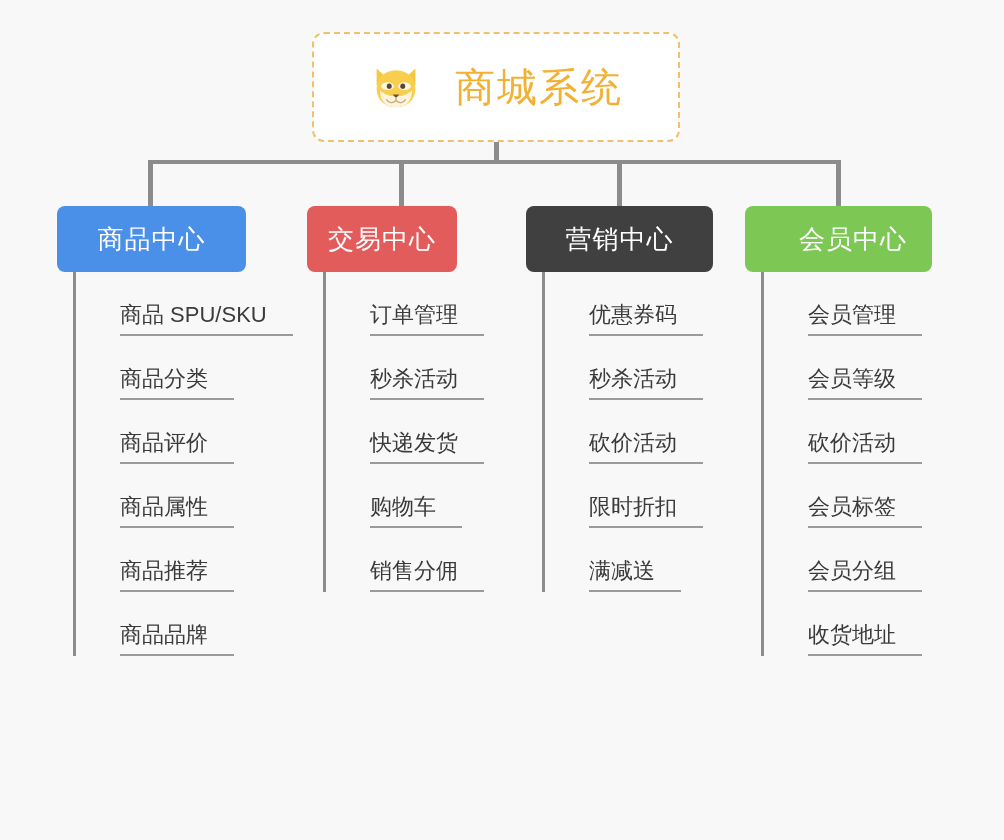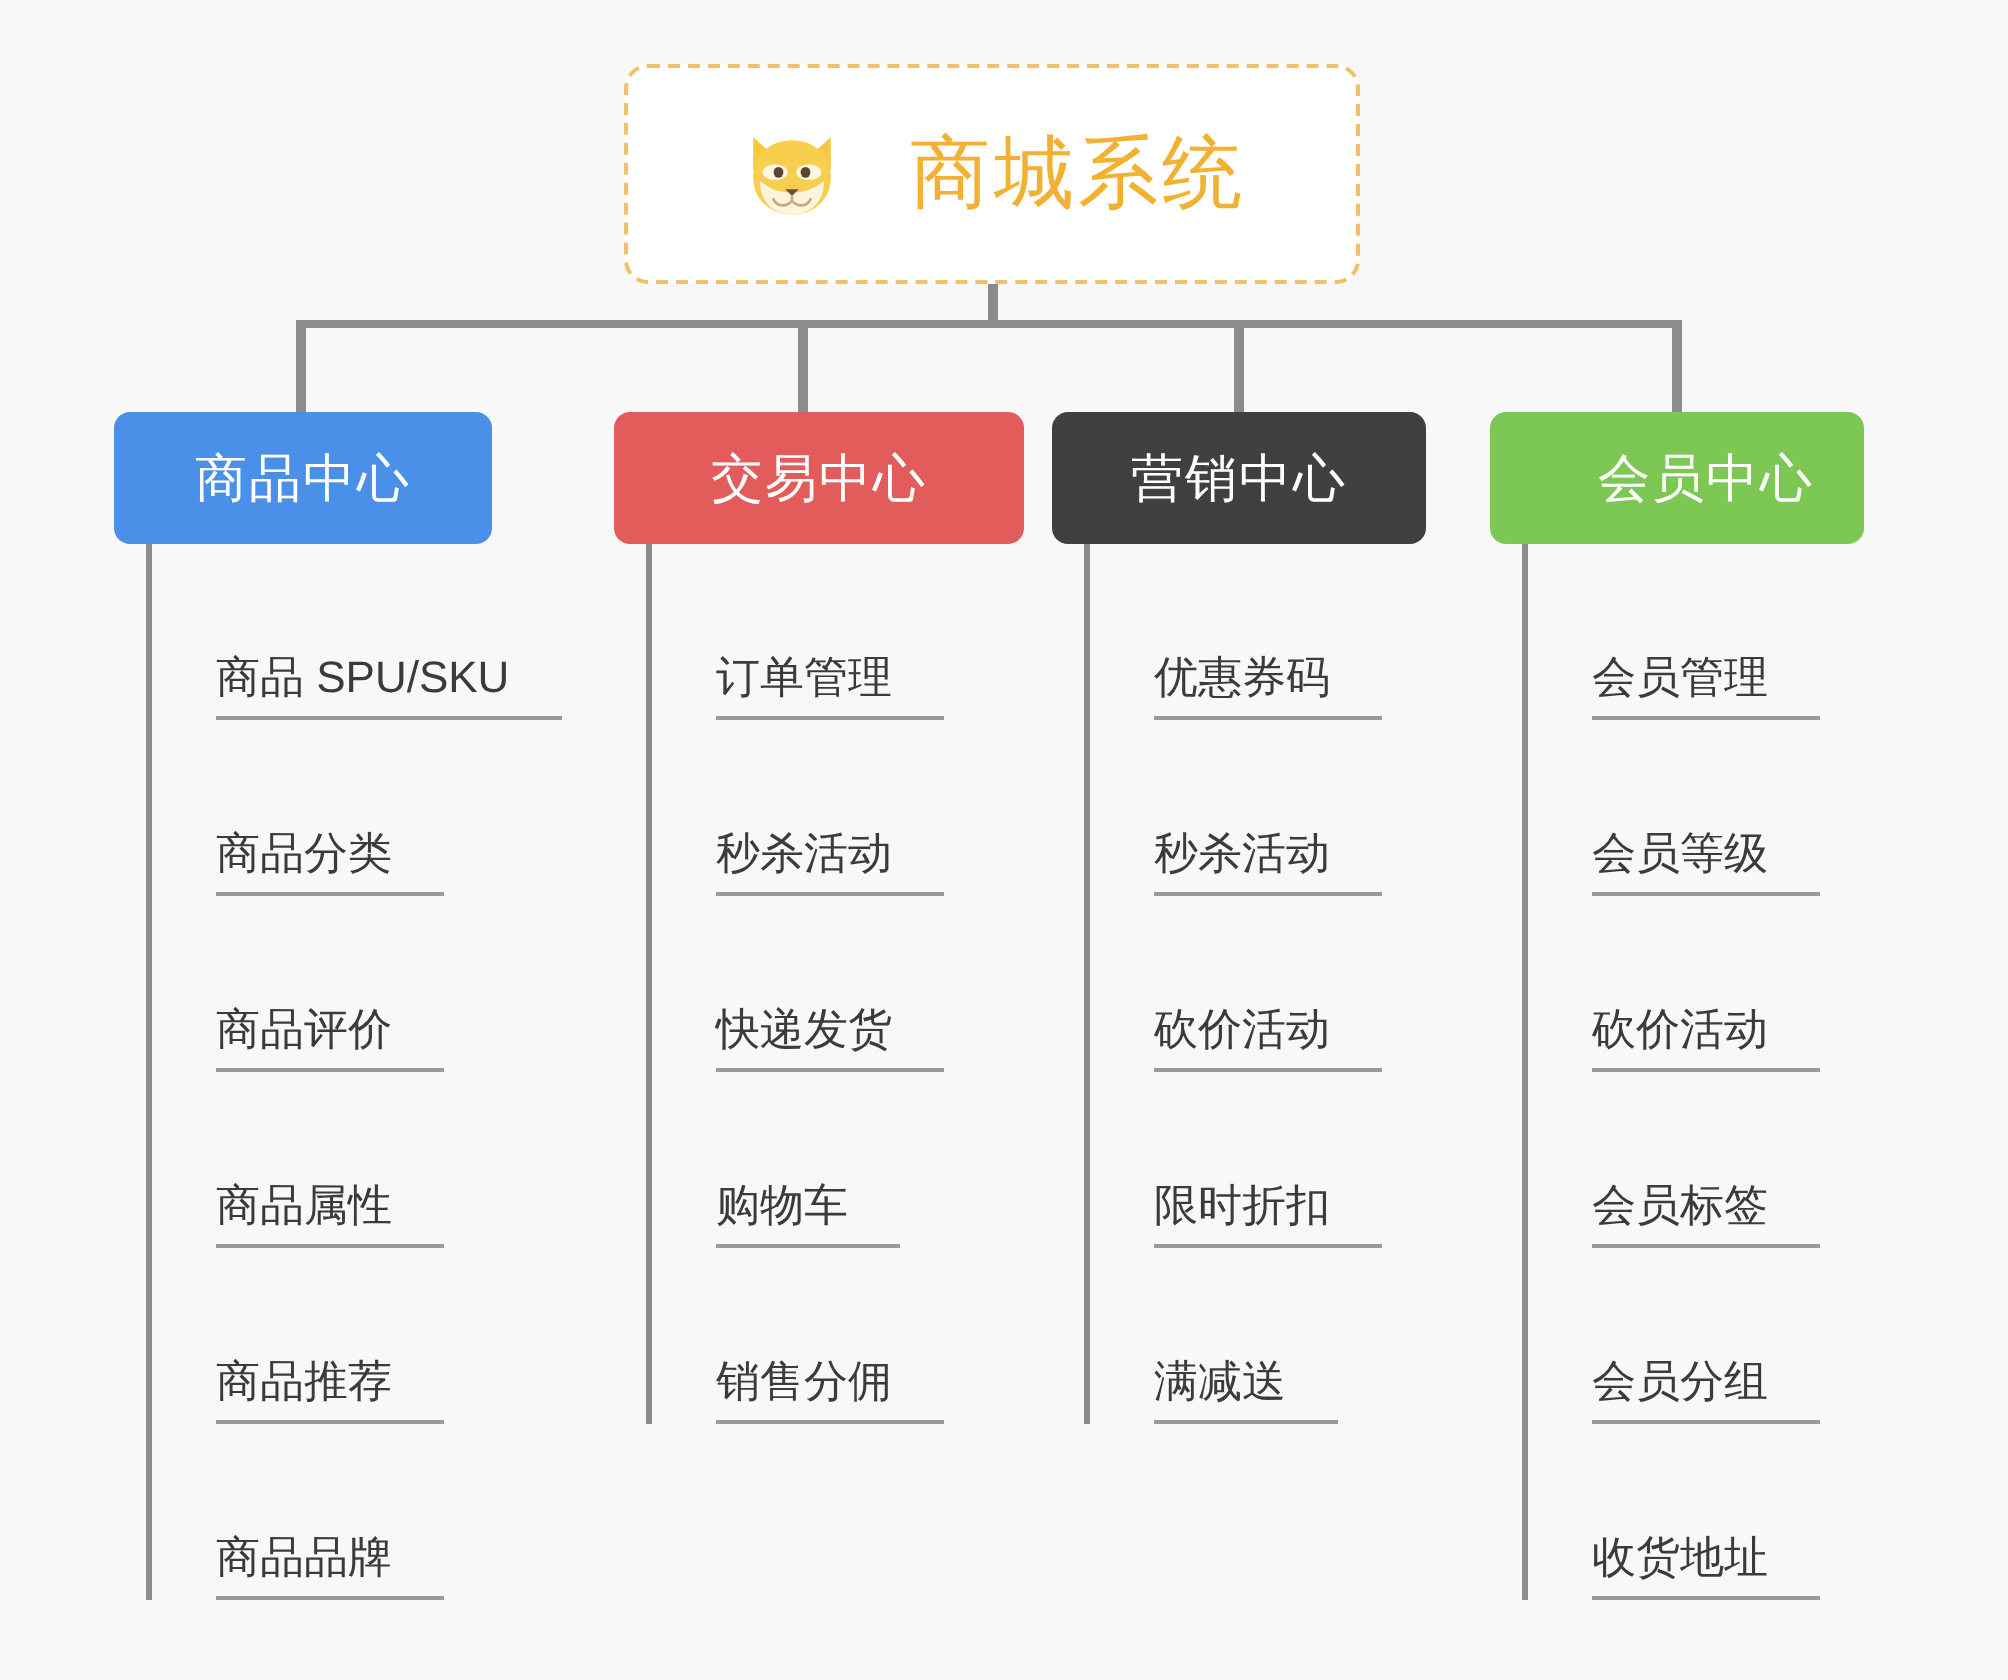--- a/index.html
+++ b/index.html
@@ -75,41 +75,41 @@
     white-space: nowrap;
   }
   .leaf-stack {
     position: relative;
     margin-left: 16px;
     padding-left: 0;
     border-left: 3px solid #8c8c8c;
   }
   .leaf {
     position: relative;
-    height: 88px;
+    height: 64px;
     display: flex;
     align-items: flex-end;
-    padding-left: 32px;
+    padding-left: 44px;
     text-align: center;
   }
   .leaf-label {
     font-size: 22px;
     color: #3b3b3b;
     line-height: 1;
     padding-bottom: 8px;
     border-bottom: 2px solid #9a9a9a;
     padding-right: 26px;
     white-space: nowrap;
   }
 
   
   .col-0 { left: 57px; }
   .col-0 .cat-box { width: 189px; }
   .col-1 { left: 307px; }
-  .col-1 .cat-box { width: 205px; }
+  .col-1 .cat-box { width: 150px; }
   .col-2 { left: 526px; }
   .col-2 .cat-box { width: 187px; }
   .col-3 { left: 745px; }
   .col-3 .cat-box { width: 187px; padding-left: 29px; }
 </style>
 </head>
 <body style="background: rgb(248, 248, 248);">
 
 <div id="mindmap">
 

